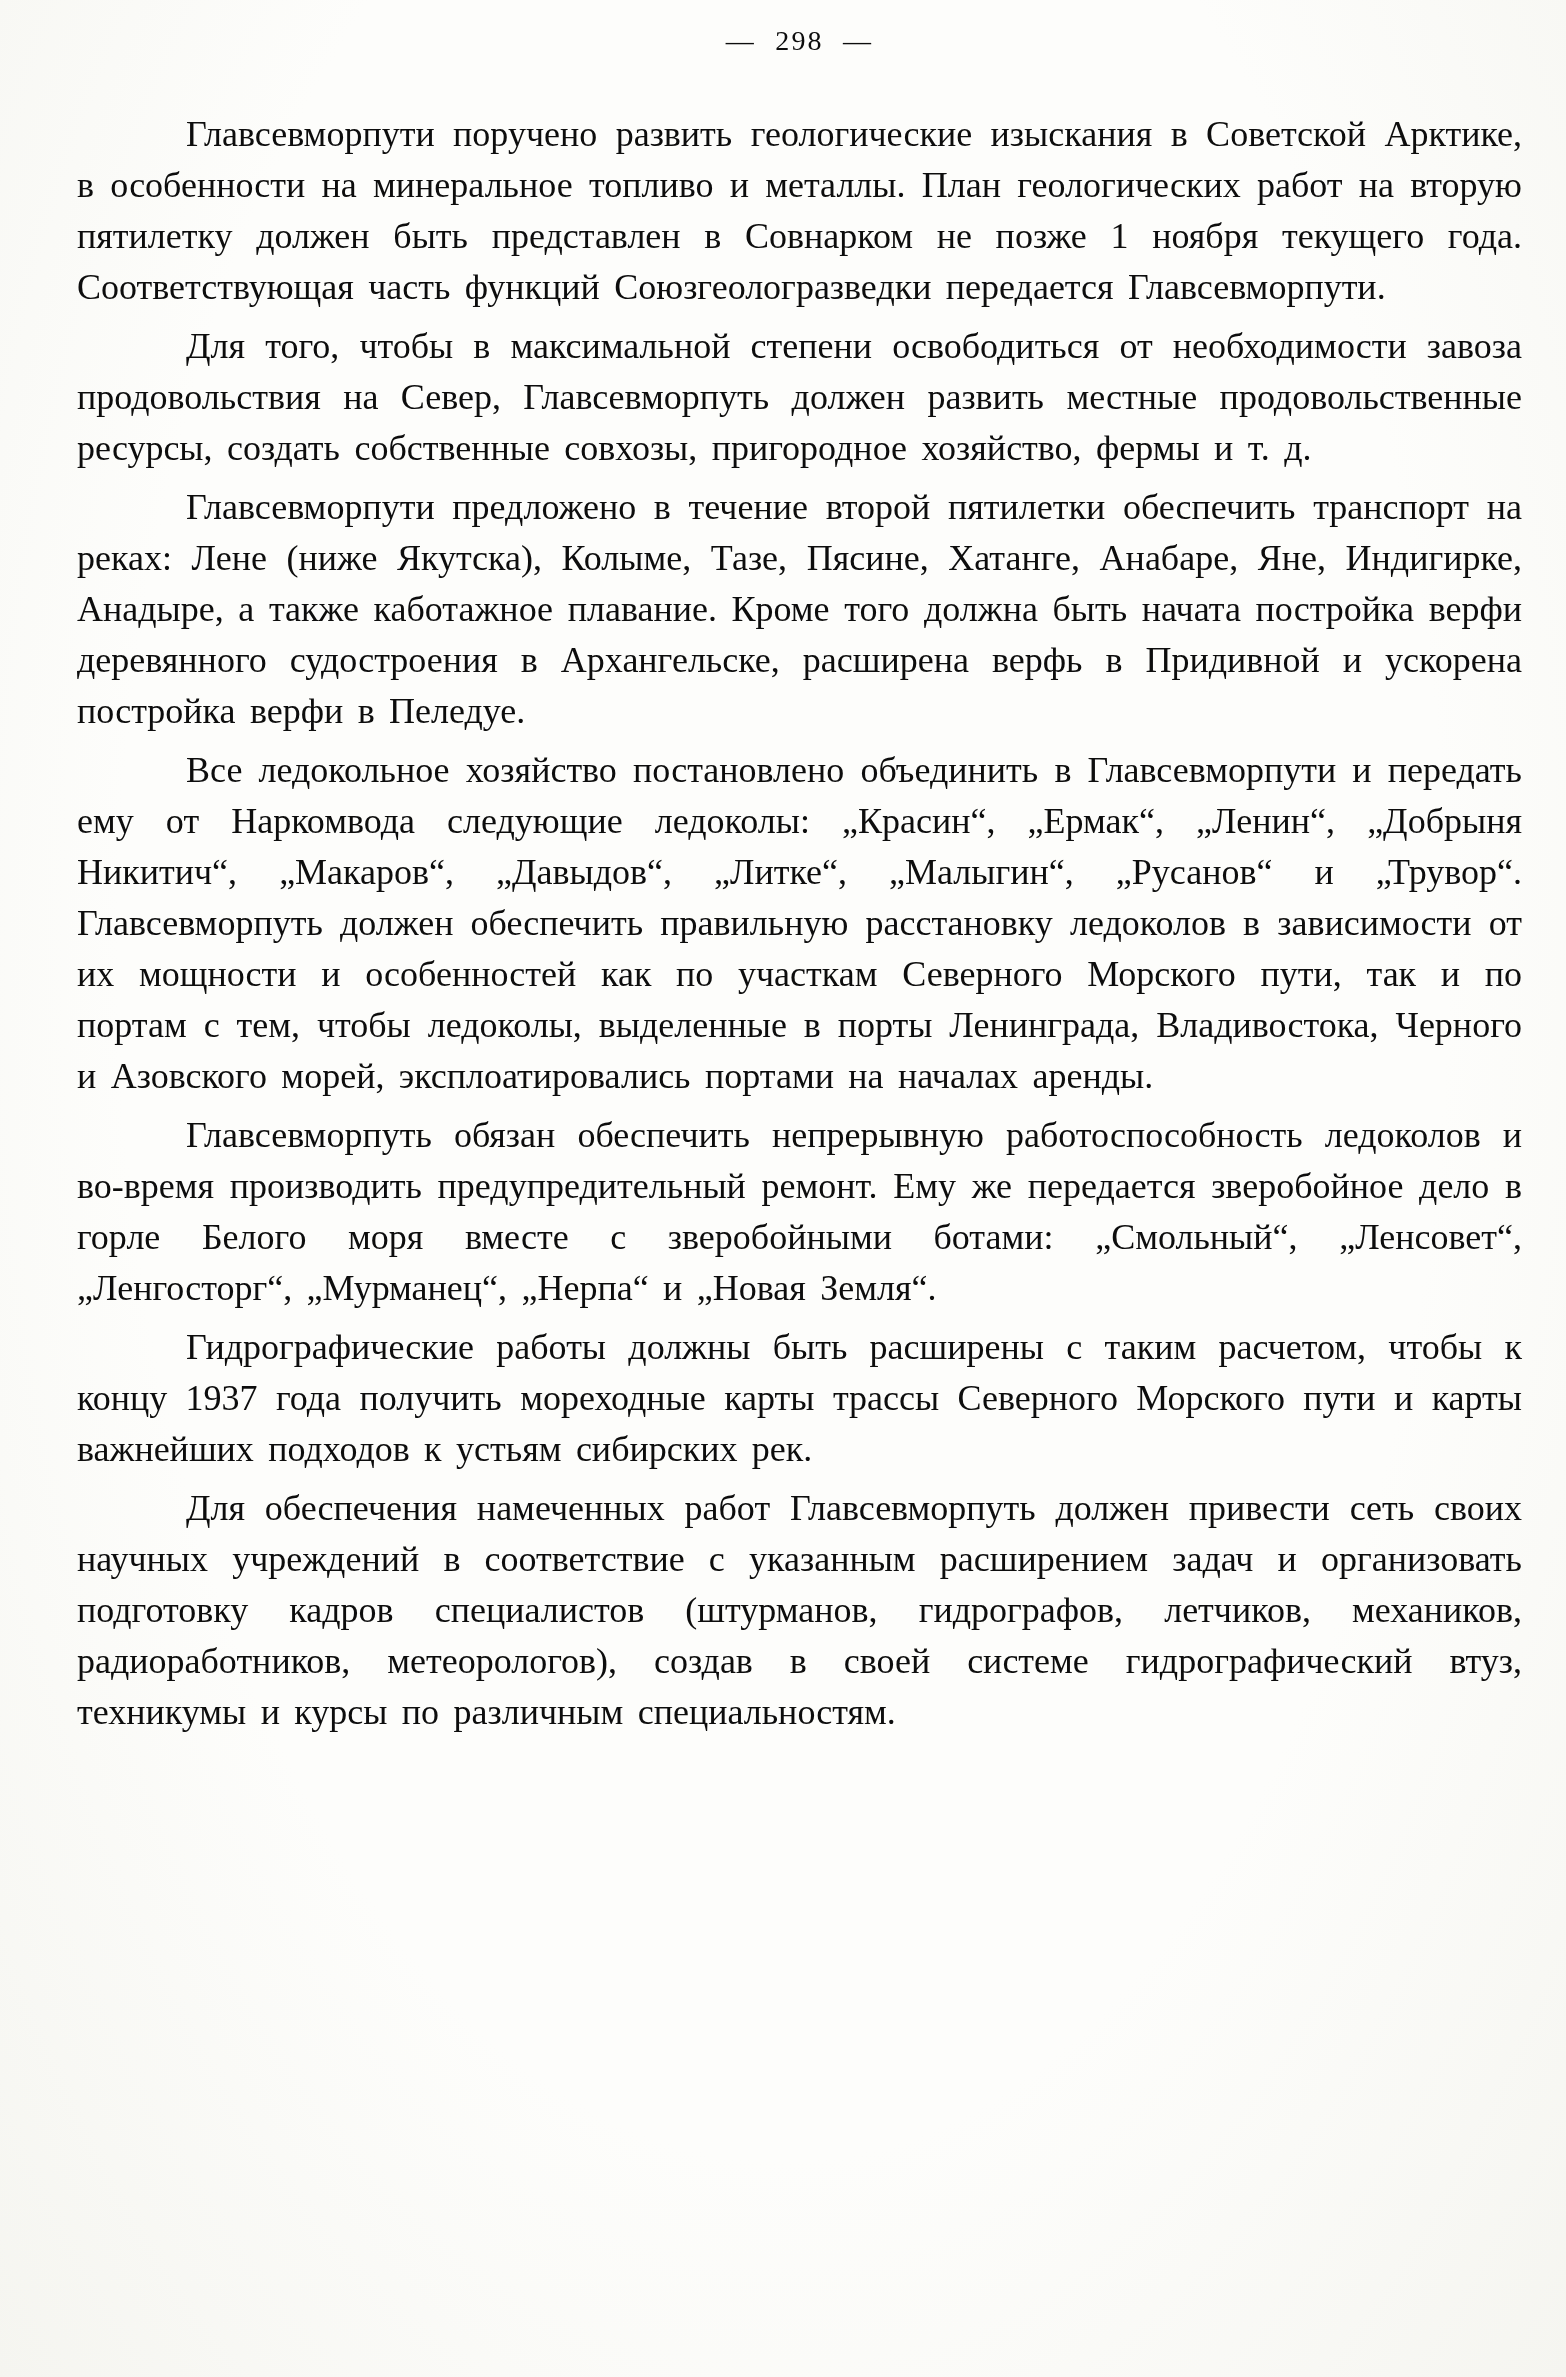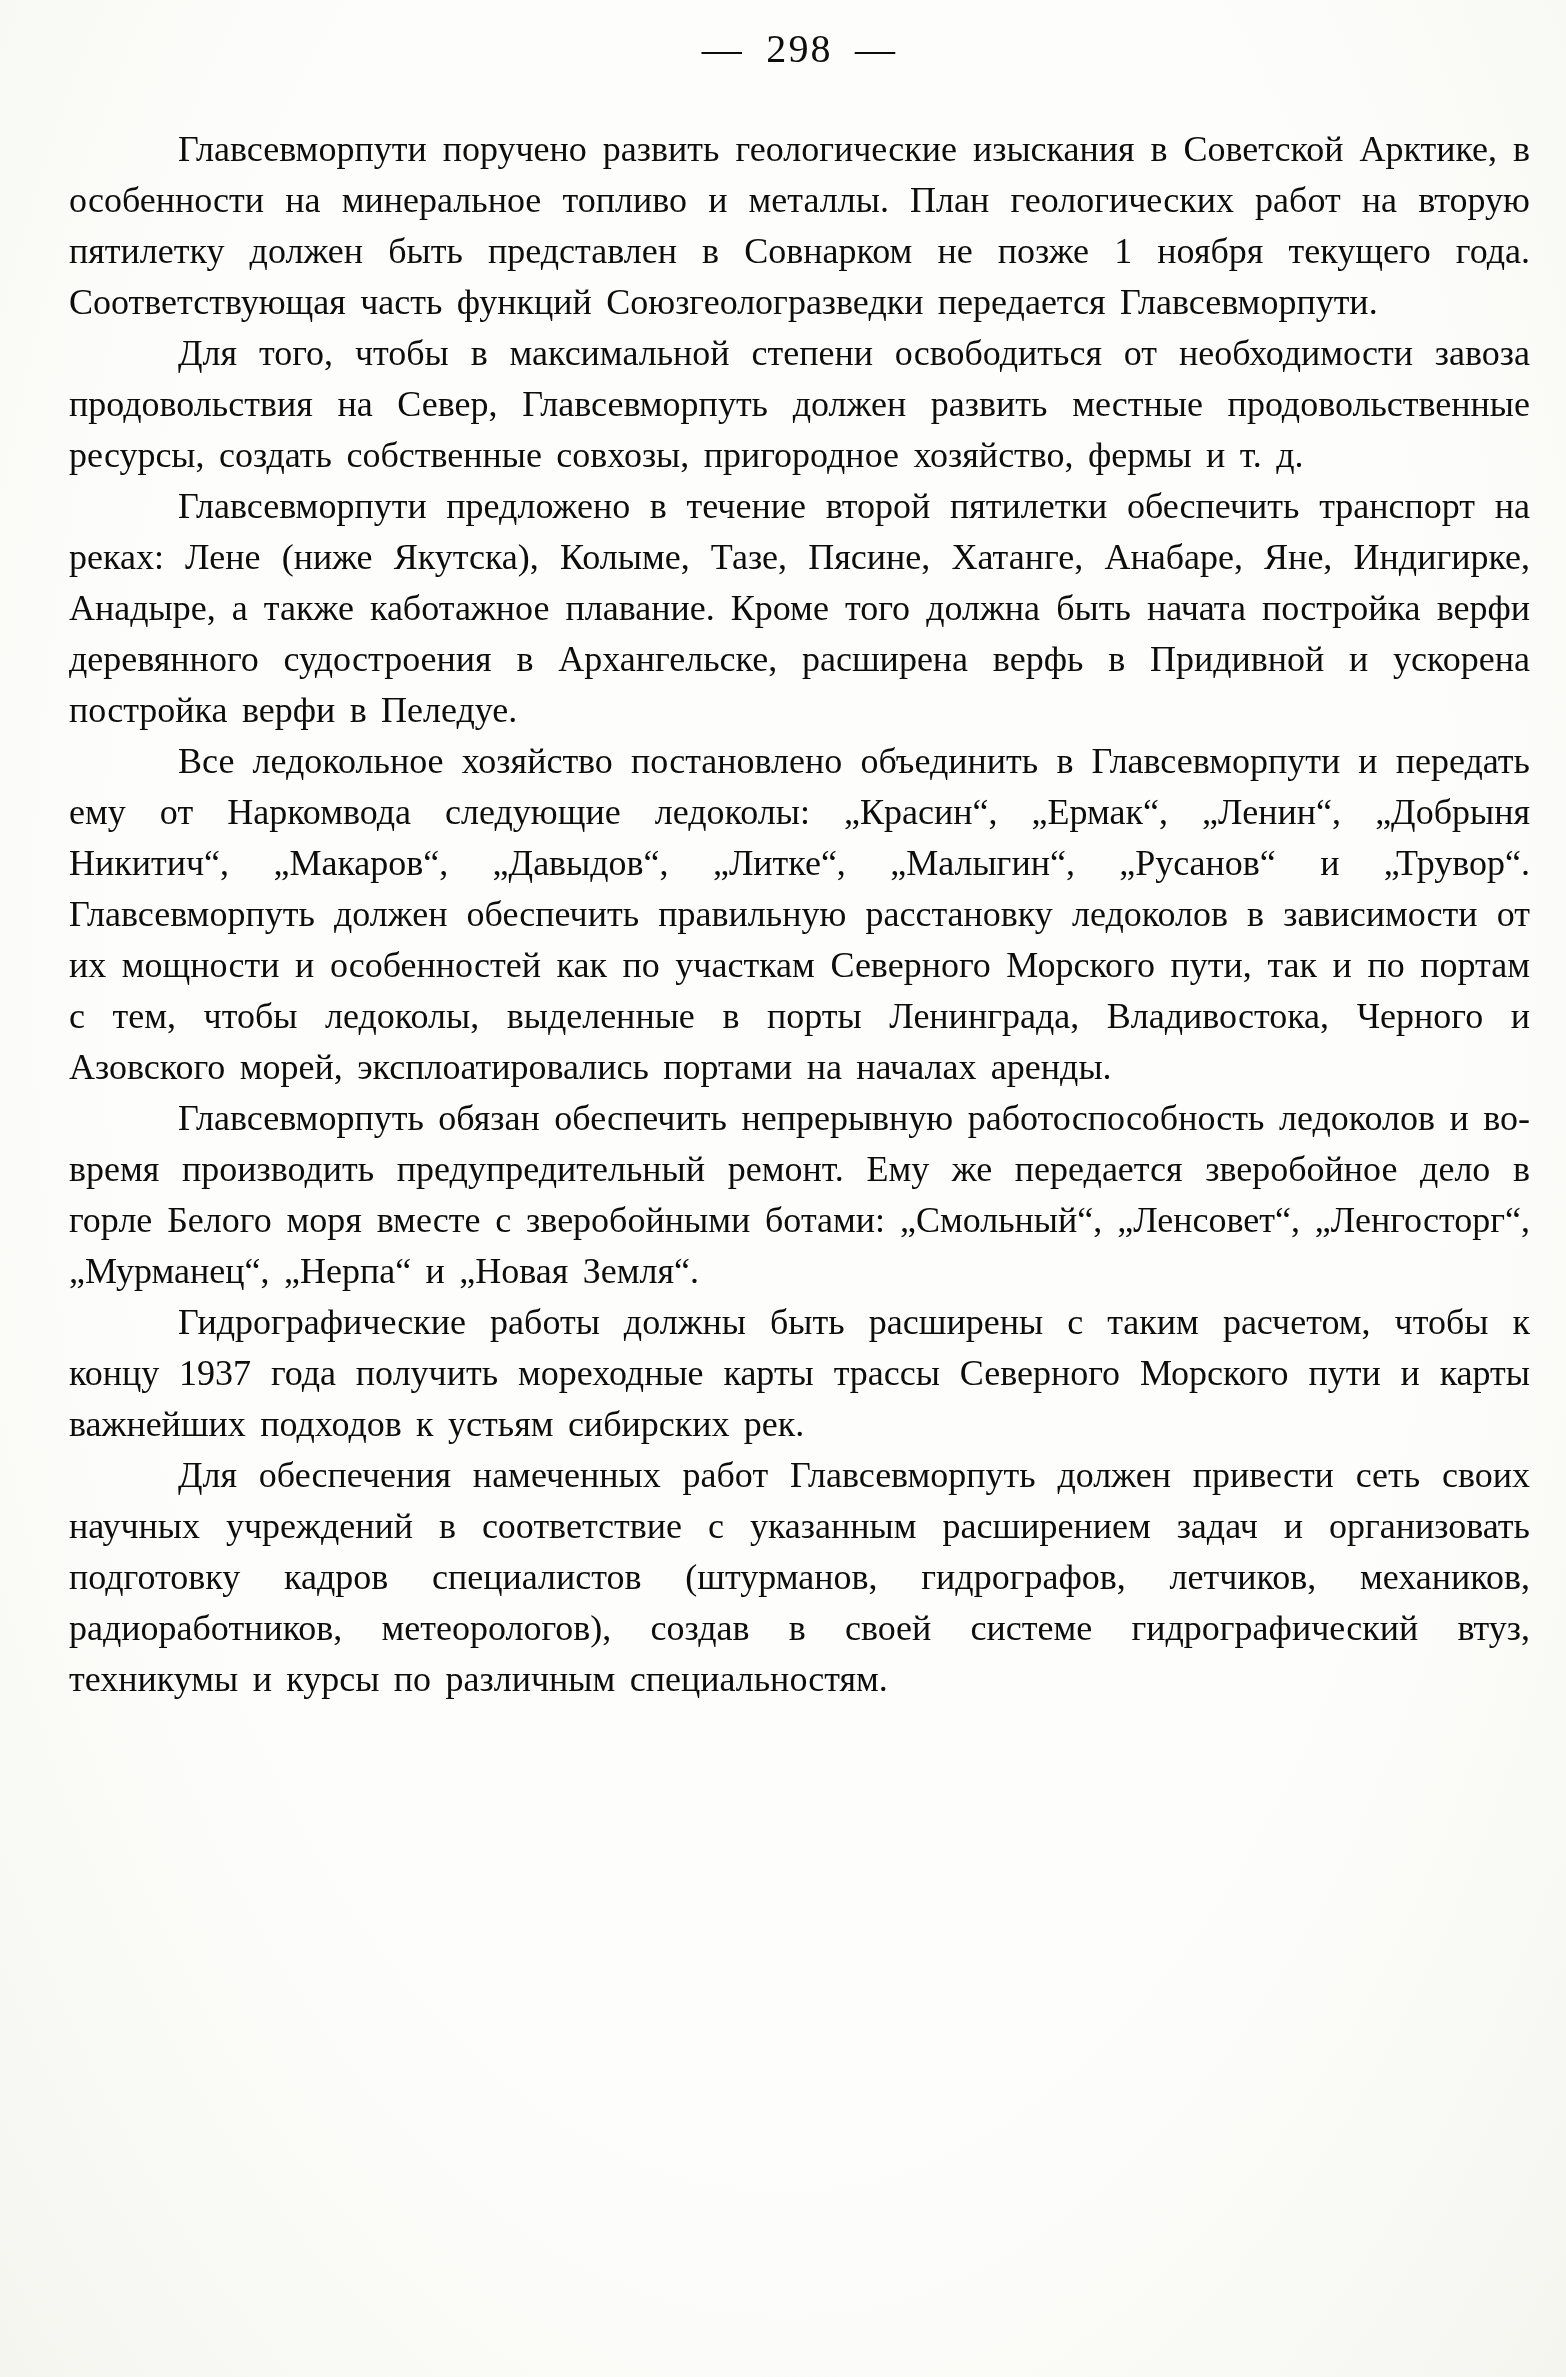--- a/index.html
+++ b/index.html
@@ -14,27 +14,27 @@
     margin: 0 auto;
     box-sizing: border-box;
     background: radial-gradient(ellipse at 50% 40%, #fdfdfb 60%, #f5f5f0 100%);
     color: #0d0d0d;
     font-family: "Liberation Serif", "DejaVu Serif", serif;
     padding: 24.5px 36px 29px 69px;
     overflow: hidden;
   }
   .page-header {
     text-align: center;
-    font-size: 40px;
+    font-size: 28px;
     letter-spacing: 2.2px;
     margin: 0 0 52px 0;
     word-spacing: 10px;
   }
   .body-text p {
-    margin: 0;
+    margin: 8px;
     text-align: justify;
     text-indent: 109px;
     font-size: 36px;
     line-height: 51px;
     word-spacing: 0.15em;
     hyphens: auto;
     -webkit-hyphens: auto;
   }
   .agency {
     font-style: italic;

